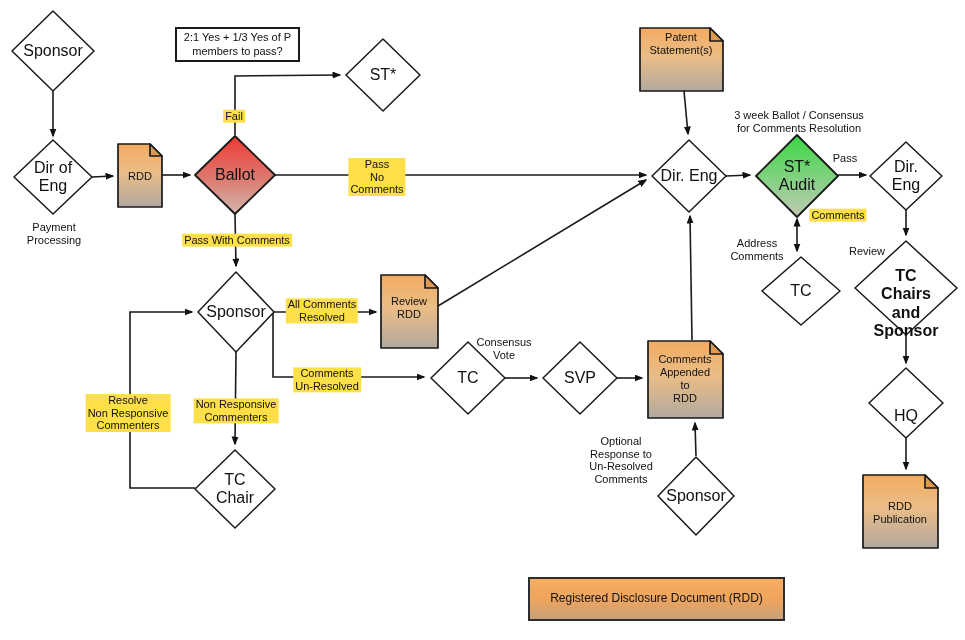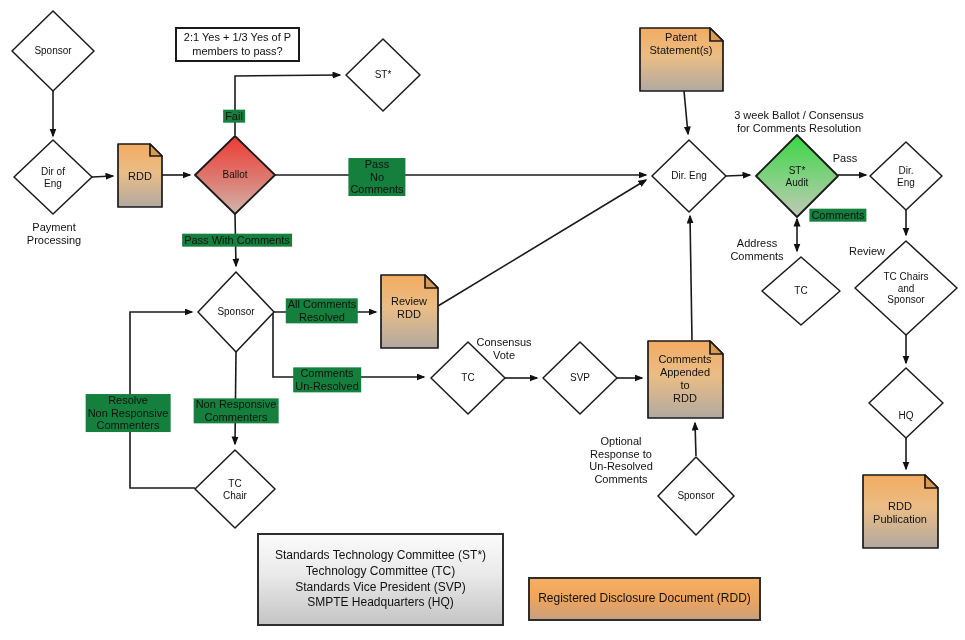--- a/index.html
+++ b/index.html
@@ -2,22 +2,22 @@
 <html><head>
 <meta charset="utf-8">
 <style>
   html,body{margin:0;padding:0;background:#fff;}
   #canvas{position:relative;width:965px;height:640px;background:#fff;overflow:hidden;
           font-family:"Liberation Sans", sans-serif;}
   #wires{position:absolute;left:0;top:0;}
   .lbl{position:absolute;transform:translate(-50%,-50%);
        font:11px/1.15 "Liberation Sans", sans-serif;color:#111;
        text-align:center;white-space:pre-line;pointer-events:none;}
-  .wbg{background:#15803d;padding:0 2px;}
-  .node-lbl{font-size:10px;}
+  .wbg{background:#fde047;padding:0 2px;}
+  .node-lbl{font-size:16px;}
   .doc-lbl{font-size:11px;line-height:1.18;}
   .notebox{position:absolute;background:#fff;border:2px solid #1a1a1a;
        display:flex;align-items:center;justify-content:center;
        font:11px/1.25 "Liberation Sans", sans-serif;color:#111;
        text-align:center;white-space:pre-line;box-sizing:border-box;}
   .legendbox{position:absolute;border:2px solid #2e2e2e;
        display:flex;align-items:center;justify-content:center;
        font:12px/1.3 "Liberation Sans", sans-serif;color:#111;
        text-align:center;white-space:pre-line;box-sizing:border-box;}
   #legend-committees{background:linear-gradient(180deg,#fbfbfb 0%,#e9e9e9 45%,#c5c5c5 100%);}
@@ -106,44 +106,40 @@
       <path d="M648,341 L710,341 L723,354 L723,418 L648,418 Z"></path>
       <path d="M710,341 L723,354 L710,354 Z" fill="#dd9950"></path>
       <path d="M863,475 L925,475 L938,488 L938,548 L863,548 Z"></path>
       <path d="M925,475 L938,488 L925,488 Z" fill="#dd9950"></path>
     </g>
   </svg>
 
   <div class="notebox" id="pass-criteria-box" style="left:175px;top:27px;width:125px;height:35px;">2:1 Yes + 1/3 Yes of P
 members to pass?</div>
 
-  <div class="legendbox" id="legend-committees" style="left:257px;top:533px;width:247px;height:93px;">Standards Technology Committee (ST*)
-Technology Committee (TC)
-Standards Vice President (SVP)
-SMPTE Headquarters (HQ)</div>
 
-  <div class="legendbox" id="legend-rdd" style="left:528px;top:577px;width:233px;height:44px;">Registered Disclosure Document (RDD)</div>
+  <div class="legendbox" id="legend-rdd" style="left:528px;top:577px;width:257px;height:44px;">Registered Disclosure Document (RDD)</div>
 
   <div class="lbl node-lbl" style="left:53px;top:51px;">Sponsor</div>
   <div class="lbl node-lbl" style="left:53px;top:177px;">Dir of
 Eng</div>
   <div class="lbl node-lbl" style="left:235px;top:175px;text-align:center;">Ballot</div>
   <div class="lbl node-lbl" style="left:383px;top:75px;">ST*</div>
   <div class="lbl node-lbl" style="left:236px;top:312px;">Sponsor</div>
   <div class="lbl node-lbl" style="left:235px;top:489px;">TC
 Chair</div>
   <div class="lbl node-lbl" style="left:468px;top:378px;">TC</div>
   <div class="lbl node-lbl" style="left:580px;top:378px;">SVP</div>
   <div class="lbl node-lbl" style="left:689px;top:176px;">Dir. Eng</div>
   <div class="lbl node-lbl" style="left:797px;top:176px;">ST*
 Audit</div>
   <div class="lbl node-lbl" style="left:906px;top:176px;">Dir.
 Eng</div>
   <div class="lbl node-lbl" style="left:801px;top:291px;">TC</div>
-  <div class="lbl node-lbl" style="left:906px;top:288px;">TC Chairs
+  <div class="lbl node-lbl" style="left:906px;top:304px;font-weight:bold;">TC Chairs
 and
 Sponsor</div>
   <div class="lbl node-lbl" style="left:906px;top:403px;margin-top:13px;">HQ</div>
   <div class="lbl node-lbl" style="left:696px;top:496px;">Sponsor</div>
 
   <div class="lbl doc-lbl" style="left:140px;top:176px;">RDD</div>
   <div class="lbl doc-lbl" style="left:681px;top:44px;">Patent
 Statement(s)</div>
   <div class="lbl doc-lbl" style="left:409px;top:308px;">Review
 RDD</div>

